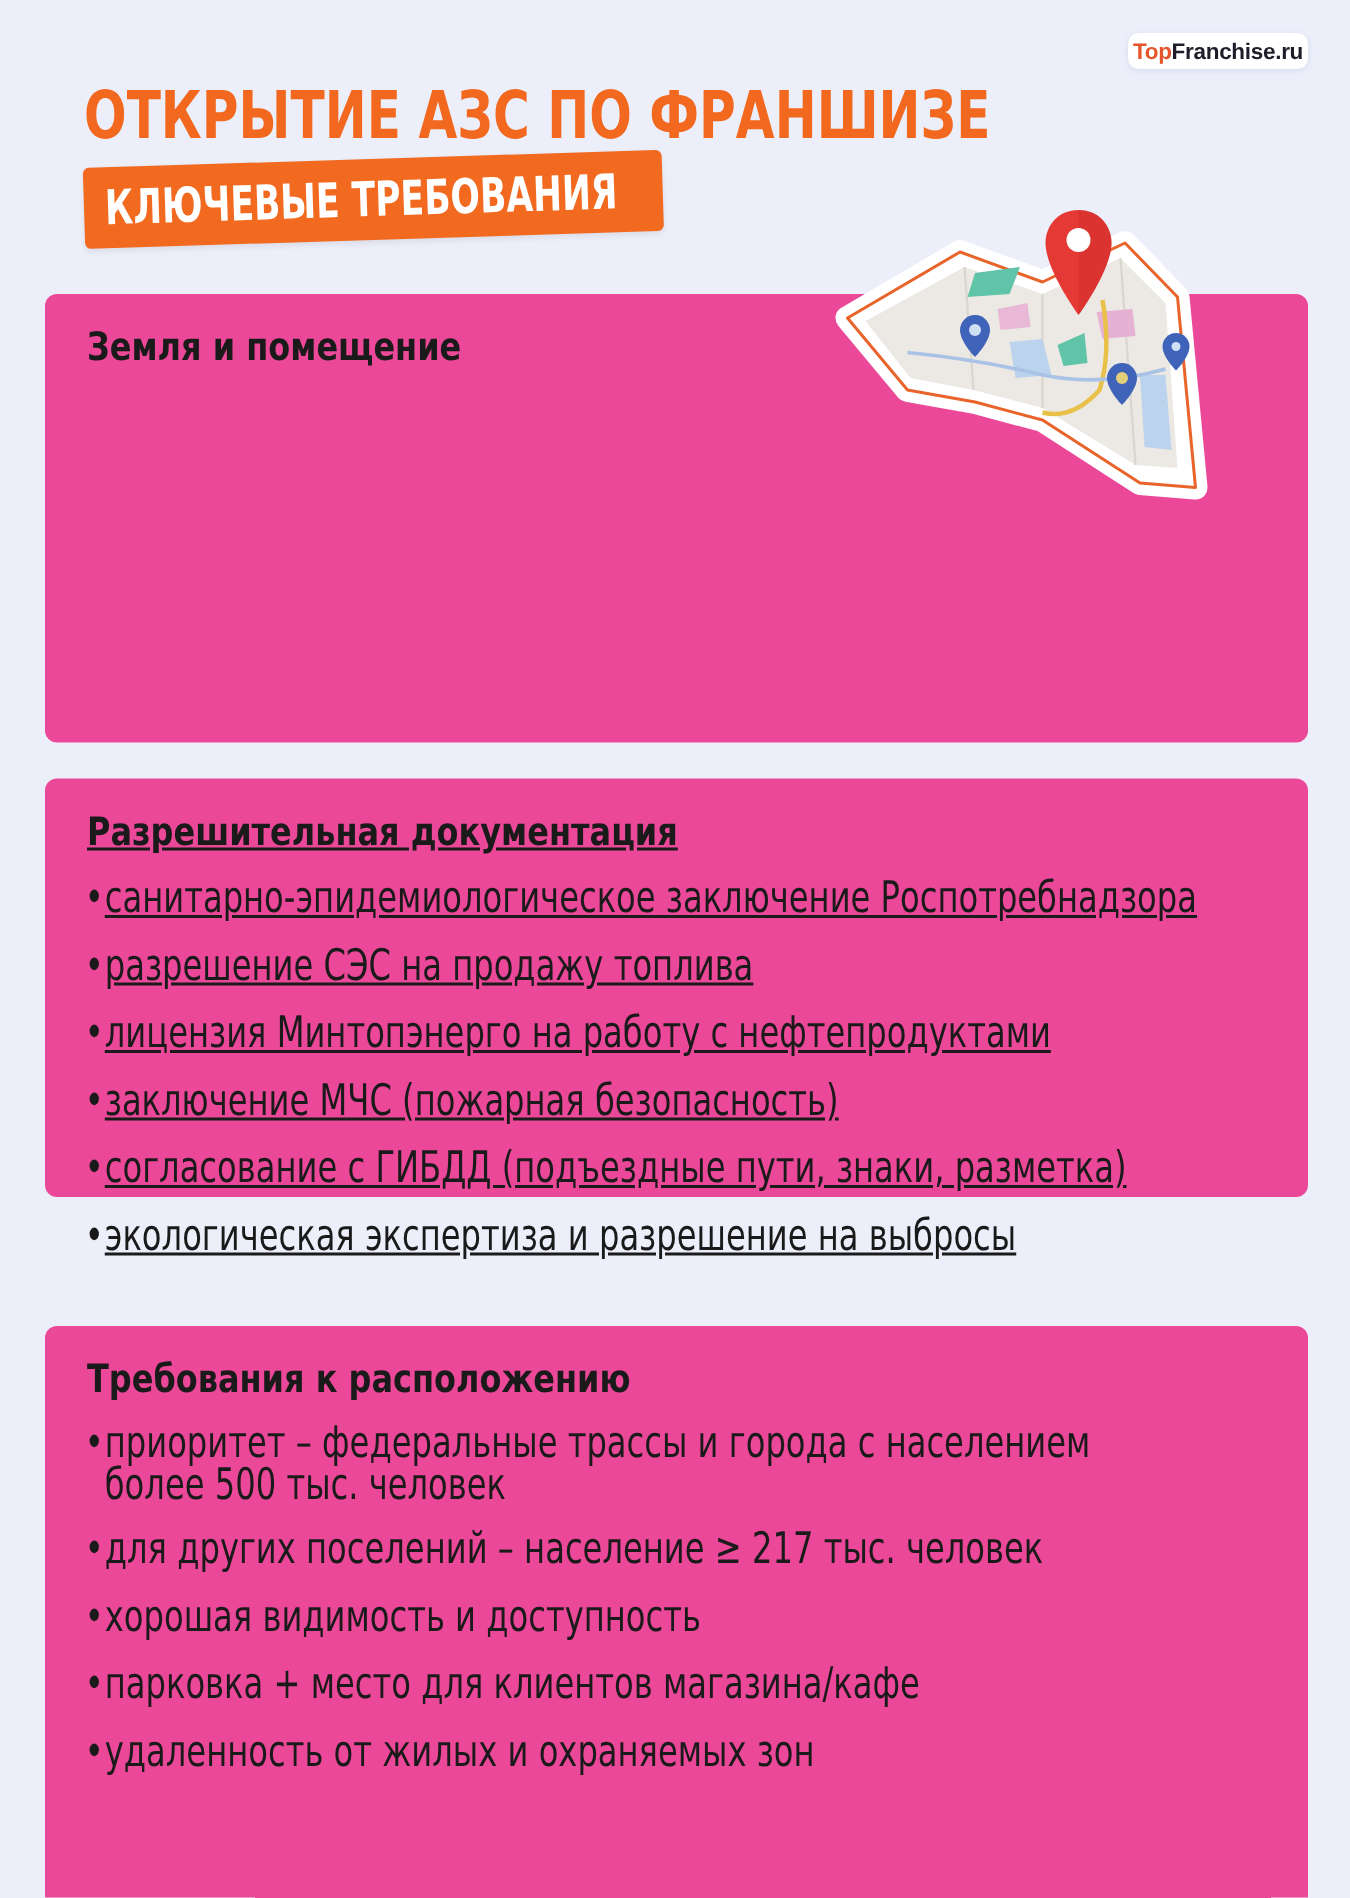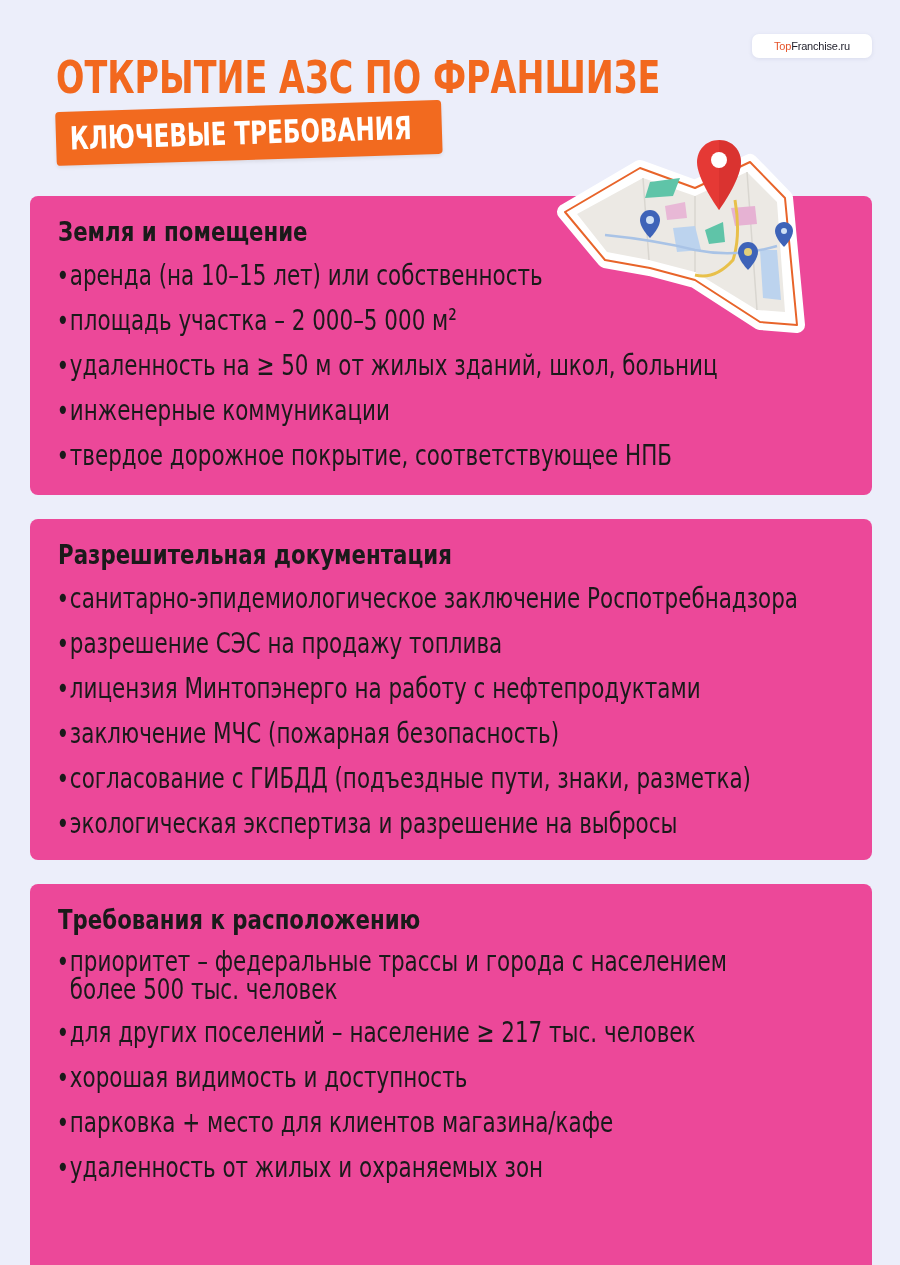--- a/index.html
+++ b/index.html
@@ -9,21 +9,21 @@
       font-family: "Liberation Sans", "DejaVu Sans", sans-serif;
       position: relative;
       color: #1b1b1b;
     }
     .logo {
       position: absolute; left: 752px; top: 22px;
       width: 120px; height: 24px;
       background: #ffffff; border-radius: 7px;
       box-shadow: 0 1px 4px rgba(80,90,140,0.12);
       display: flex; align-items: center; justify-content: center;
-      font-size: 11px; font-weight: normal; letter-spacing: -0.2px; margin-top: 12px;
+      font-size: 15px; font-weight: bold; letter-spacing: -0.2px;
     }
     .logo .top { color: #e5542a; }
     .logo .rest { color: #1e1e2a; text-align: right; }
     .title {
       position: absolute; left: 56px; top: 52px;
       font-family: "DejaVu Sans", sans-serif;
       font-weight: bold; font-size: 44px; color: #f2681e;
       letter-spacing: 0px; transform: scaleX(0.76); transform-origin: left top;
       white-space: nowrap; line-height: 52px;
     }
@@ -57,21 +57,21 @@
       font-size: 29px; color: #1a1a1a; line-height: 32px;
       margin-bottom: 13px; white-space: nowrap;
       transform: scaleX(0.74); transform-origin: left top;
       width: 1100px; position: relative; padding-left: 16px;
     }
     .card li::before {
       content: "•"; position: absolute; left: -2px; top: 0;
     }
     .card li .line2 { display: block; }
     .c1 { top: 196px; height: 299px; }
-    .c2 { top: 519px; height: 341px; }
+    .c2 { top: 519px; height: 279px; text-decoration: underline; }
     .c3 { top: 884px; height: 436px; }
     .map {
       position: absolute; left: 545px; top: 140px; width: 280px; height: 200px;
     }
   </style>
 </head>
 <body>
 
 <div class="logo">
   <span class="top">Top</span>
@@ -79,27 +79,20 @@
 </div>
 
 <div class="title">ОТКРЫТИЕ АЗС ПО ФРАНШИЗЕ</div>
 
 <div class="badge">
   <span>КЛЮЧЕВЫЕ ТРЕБОВАНИЯ</span>
 </div>
 
 <div class="card c1">
   <h2>Земля и помещение</h2>
-  <ul>
-    <li>аренда (на 10–15 лет) или собственность</li>
-    <li>площадь участка – 2 000–5 000 м²</li>
-    <li>удаленность на ≥ 50 м от жилых зданий, школ, больниц</li>
-    <li>инженерные коммуникации</li>
-    <li>твердое дорожное покрытие, соответствующее НПБ</li>
-  </ul>
 </div>
 
 <div class="card c2">
   <h2>Разрешительная документация</h2>
   <ul>
     <li>санитарно-эпидемиологическое заключение Роспотребнадзора</li>
     <li>разрешение СЭС на продажу топлива</li>
     <li>лицензия Минтопэнерго на работу с нефтепродуктами</li>
     <li>заключение МЧС (пожарная безопасность)</li>
     <li>согласование с ГИБДД (подъездные пути, знаки, разметка)</li>

